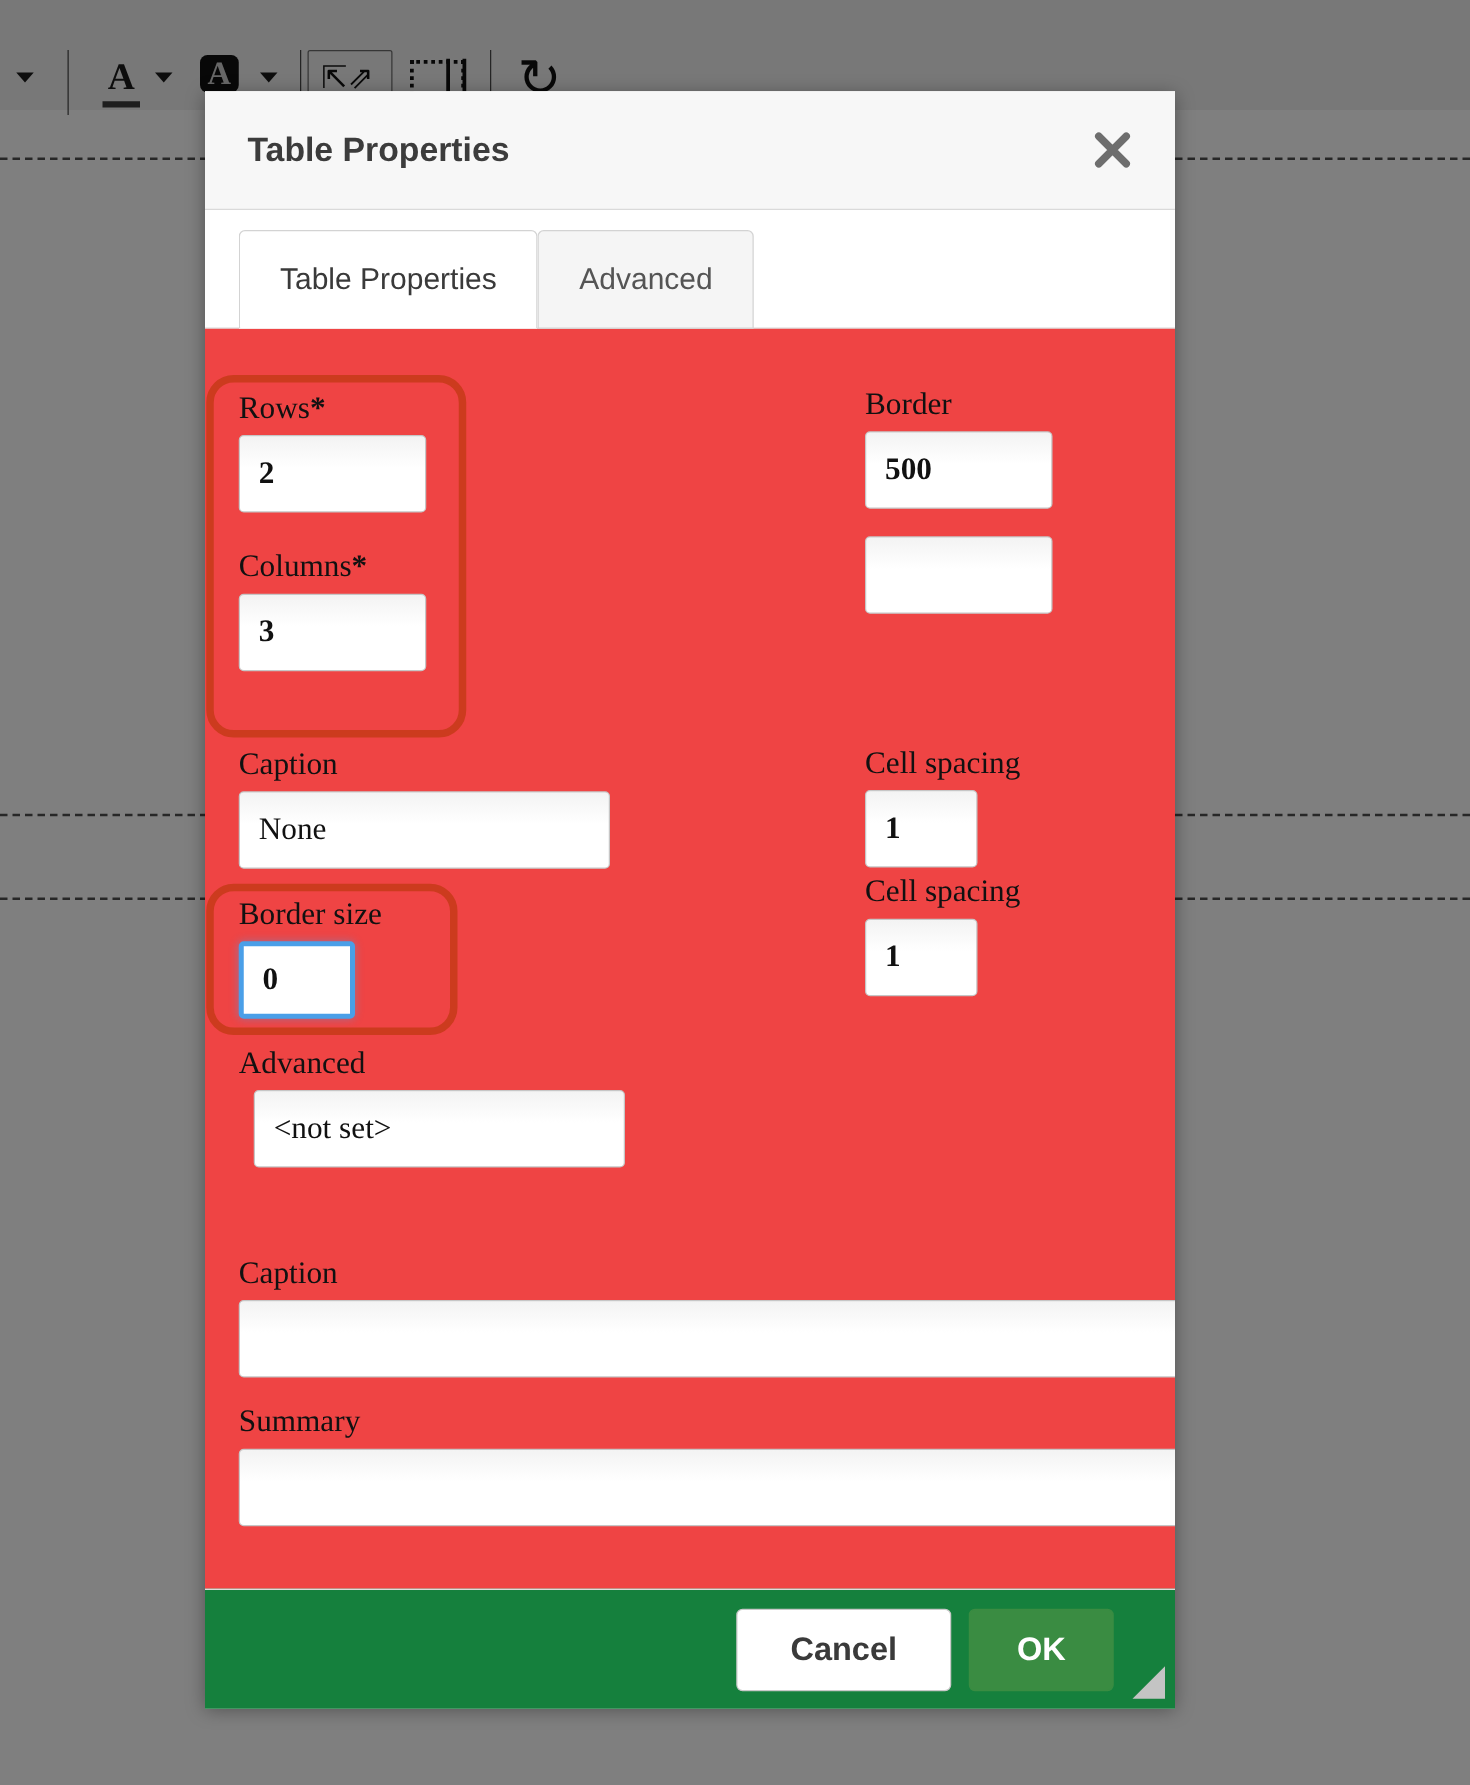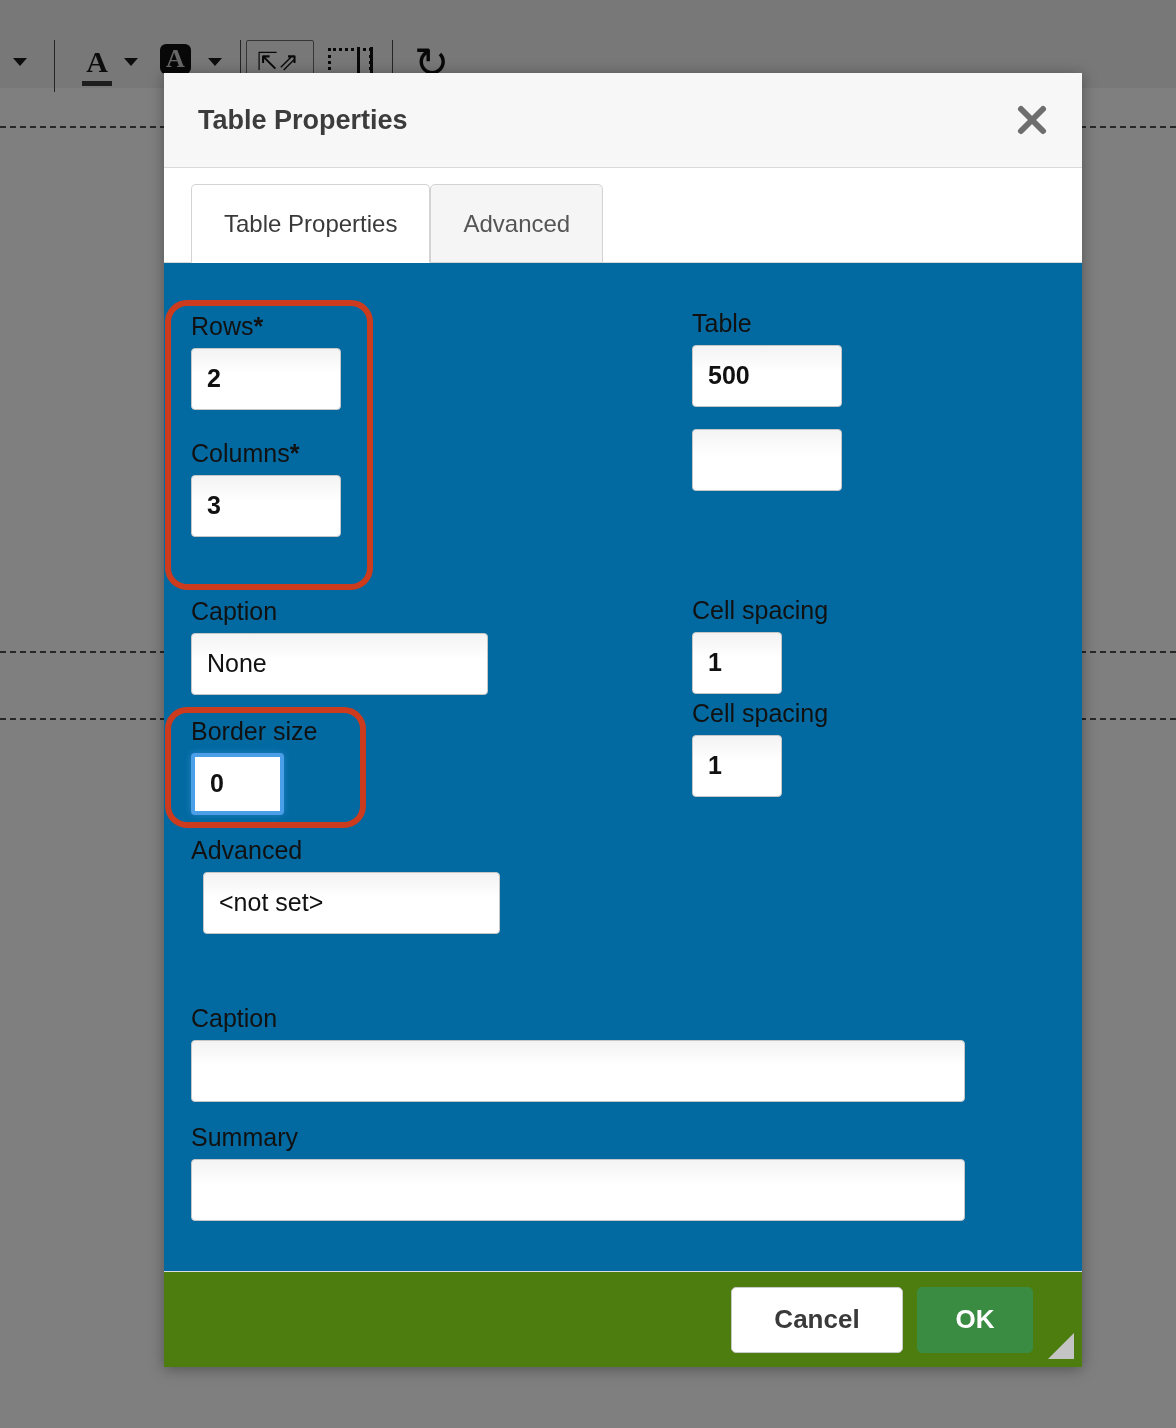--- a/index.html
+++ b/index.html
@@ -91,21 +91,21 @@
     position: absolute;
     inset: 0;
     background: rgba(0,0,0,0.5);
   }
 
   
   #dialog {
     position: absolute;
     left: 164px;
     top: 73px;
-    width: 918px;
+    width: 776px;
     height: 1294px;
     background: #ffffff;
     box-shadow: 0 2px 14px rgba(0,0,0,0.35);
     display: flex;
     flex-direction: column;
   }
   #dialog-header {
     height: 95px;
     background: #f7f7f7;
     border-bottom: 1px solid #dadada;
@@ -162,23 +162,24 @@
   }
   .tab.inactive {
     background: #f5f5f5;
     color: #555;
     margin-bottom: -1px;
     z-index: 1;
   }
 
   #dialog-body {
     flex: 1;
-    background: #0369a1;
+    background: #ef4444;
     position: relative;
     overflow: hidden;
+    font-family: Liberation Serif, serif;
   }
 
   .field-label {
     font-size: 25px;
     color: #111;
     margin-bottom: 7px;
     line-height: 1.1;
   }
   .field-label .req { font-weight: bold; }
 
@@ -213,21 +214,21 @@
     pointer-events: none;
     z-index: 5;
   }
 
   
   .wide-field { position: absolute; left: 27px; width: 774px; }
 
   #dialog-footer {
     flex: none;
     height: 95px;
-    background: #4d7c0f;
+    background: #15803d;
     border-top: 1px solid #dcdcdc;
     display: flex;
     align-items: center;
     justify-content: flex-end;
     padding-right: 0;
     position: relative;
   }
   .btn {
     height: 66px;
     border-radius: 5px;
@@ -359,21 +360,21 @@
     </div>
 
     <div class="annot-ring" style="left:1px; top:444px; width:201px; height:121px;"></div>
 
     <div class="fld" style="left:27px; top:574px; width:300px;">
       <div class="field-label">Advanced</div>
       <div class="text-input" style="width:297px; height:62px;margin-left:12px;">&lt;not set&gt;</div>
     </div>
 
     <div class="fld" style="left:528px; top:47px; width:260px;">
-      <div class="field-label">Table</div>
+      <div class="field-label">Border</div>
       <div class="text-input bold-val" style="width:150px; height:62px;">500</div>
     </div>
 
     <div class="fld" style="left:528px; top:166px; width:260px;">
       <div class="text-input bold-val" style="width:150px; height:62px;"></div>
     </div>
 
     <div class="fld" style="left:528px; top:334px; width:260px;">
       <div class="field-label">Cell spacing</div>
       <div class="text-input bold-val" style="width:90px; height:62px;">1</div>

